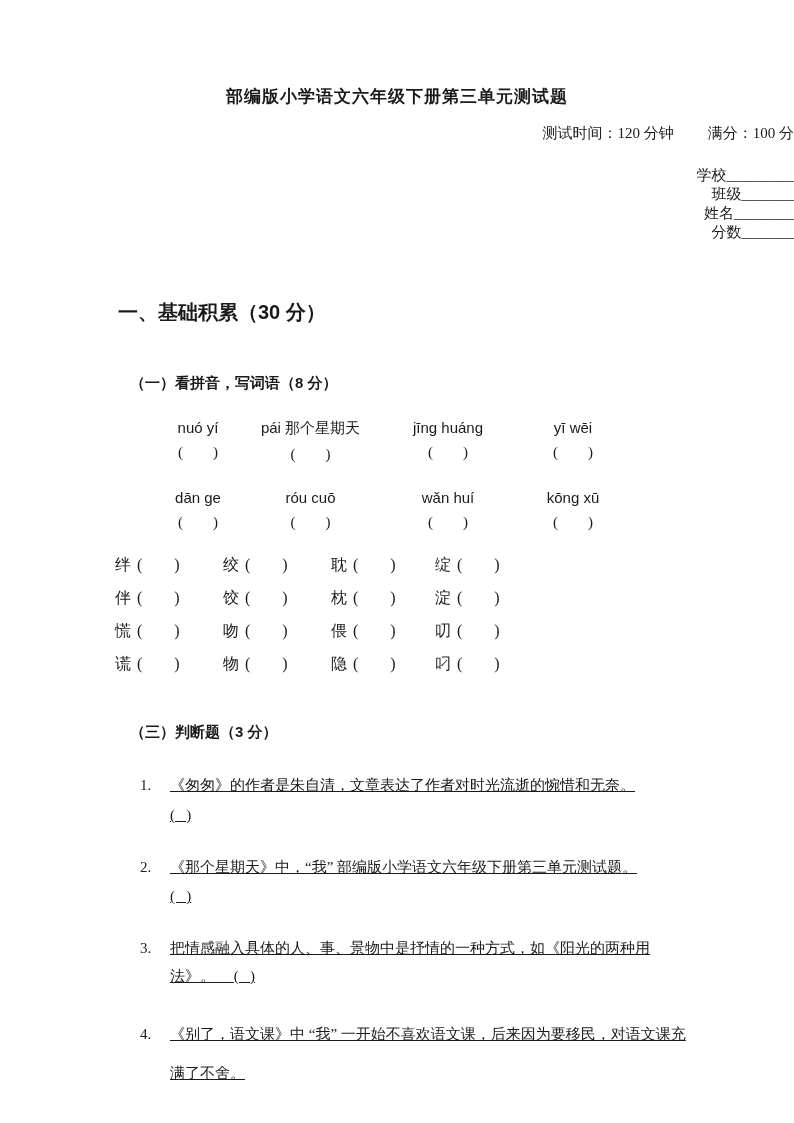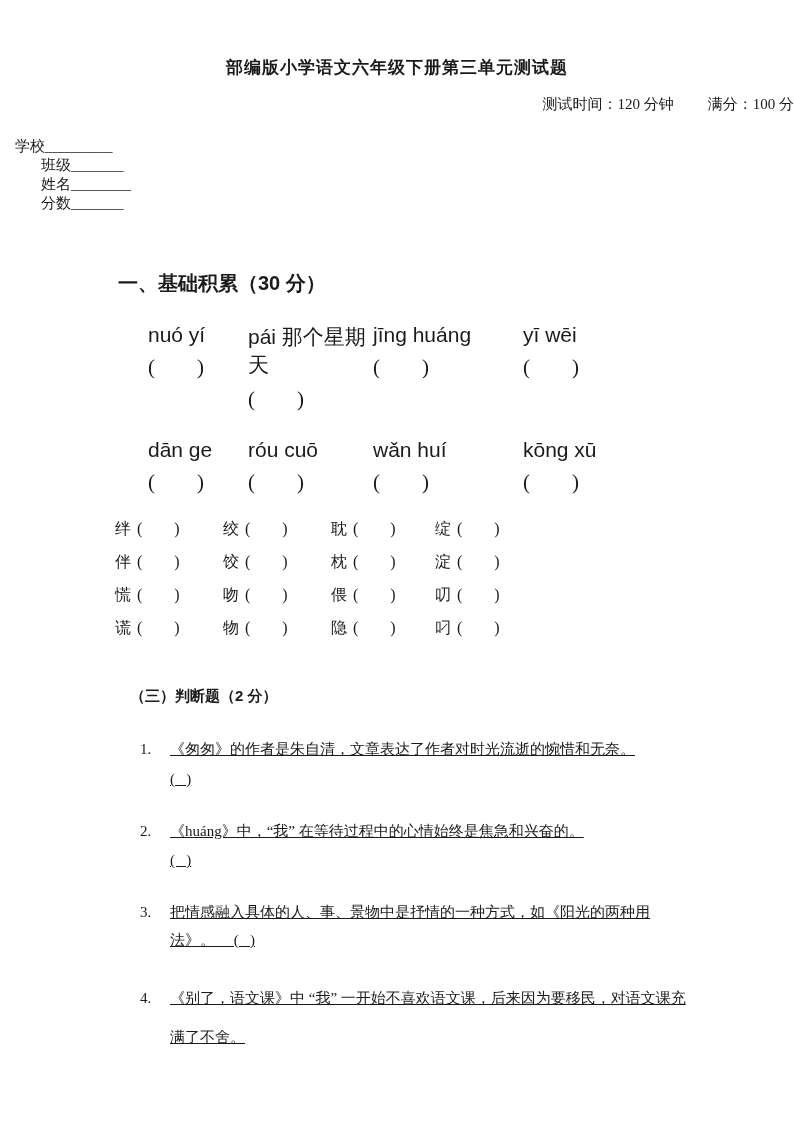--- a/index.html
+++ b/index.html
@@ -9,39 +9,39 @@
     background: #ffffff;
     color: #1a1a1a;
     font-family: "Liberation Serif", "DejaVu Serif", serif;
     font-size: 15px;
     overflow: hidden;
   }
   .page {
     width: 794px;
     height: 1123px;
     box-sizing: border-box;
-    padding-top: 56px;
+    padding-top: 85px;
     position: relative;
   }
   .doc-title {
     text-align: center;
     font-family: "Liberation Sans", "DejaVu Sans", sans-serif;
     font-weight: bold;
     font-size: 17px;
     letter-spacing: 1px;
   }
   .meta-line {
     margin-top: 16px;
     text-align: right;
     font-size: 15px;
   }
   .meta-line .gap { display: inline-block; width: 34px; }
   .fields-line {
     margin-top: 6px;
-    text-align: left;
+    text-align: right;
     font-size: 15px;
     white-space: pre;
   }
   .fields-line .field { display: inline-block; }
   .fields-line .field + .field { margin-left: 26px; }
   .blank { white-space: pre; letter-spacing: 0; }
 
   .sec-heading {
     margin: 40px 0 0 118px;
     font-family: "Liberation Sans", "DejaVu Sans", sans-serif;
@@ -56,22 +56,23 @@
   }
 
   
   .pinyin-block { margin-left: 148px; }
   .pinyin-row {
     display: grid;
     grid-template-columns: 100px 125px 150px 100px;
     margin-top: 26px;
   }
   .pinyin-cell {
-    font-family: "Liberation Sans", "DejaVu Sans", sans-serif;
-    font-size: 21px;
+    text-align: center;
+    font-family: "Liberation Sans", "DejaVu Sans", sans-serif;
+    font-size: 15px;
   }
   .pinyin-cell .blank-row {
     margin-top: 8px;
     font-family: "Liberation Serif", "DejaVu Serif", serif;
     white-space: pre;
   }
 
   
   .word-block { margin-left: 115px; margin-top: 24px; }
   .word-row {
@@ -106,20 +107,21 @@
 
   <div class="fields-line">
     <span class="field"><span>学校</span><span class="blank">_________</span></span>
     <span class="field"><span>班级</span><span class="blank">_______</span></span>
     <span class="field"><span>姓名</span><span class="blank">________</span></span>
     <span class="field"><span>分数</span><span class="blank">_______</span></span>
   </div>
 
   <div class="sec-heading">一、基础积累（30 分）</div>
 
+  <div class="sub-heading">（一）看拼音，写词语（8 分）</div>
 
   <div class="pinyin-block">
     <div class="pinyin-row">
       <div class="pinyin-cell">
           <div>nuó yí</div>
           <div class="blank-row">(        )</div>
         </div>
       <div class="pinyin-cell">
           <div>pái 那个星期天</div>
           <div class="blank-row">(        )</div>
@@ -174,34 +176,34 @@
       <span class="word-group"><span class="hanzi">叨</span><span class="blank">(        )</span></span>
     </div>
     <div class="word-row">
       <span class="word-group"><span class="hanzi">谎</span><span class="blank">(        )</span></span>
       <span class="word-group"><span class="hanzi">物</span><span class="blank">(        )</span></span>
       <span class="word-group"><span class="hanzi">隐</span><span class="blank">(        )</span></span>
       <span class="word-group"><span class="hanzi">叼</span><span class="blank">(        )</span></span>
     </div>
   </div>
 
-  <div class="sub-heading">（三）判断题（2 分）</div>
+  <div class="sub-heading">（三）判断题（3 分）</div>
 
   <div class="judge-list">
     <div class="judge-item">
       <span class="num">1.</span>
       <span class="body">
         <span>《匆匆》的作者是朱自清，文章表达了作者对时光流逝的惋惜和无奈。</span>
         <span class="answer-block" style="display:block">(   )</span>
       </span>
     </div>
     <div class="judge-item">
       <span class="num">2.</span>
       <span class="body">
-        <span>《huáng》中，“我” 在等待过程中的心情始终是焦急和兴奋的。</span>
+        <span>《那个星期天》中，“我” 部编版小学语文六年级下册第三单元测试题。</span>
         <span class="answer-block" style="display:block">(   )</span>
       </span>
     </div>
     <div class="judge-item">
       <span class="num">3.</span>
       <span class="body">
         <span>把情感融入具体的人、事、景物中是抒情的一种方式，如《阳光的两种用法》。　</span>
         <span class="answer-inline">(   )</span>
       </span>
     </div>

